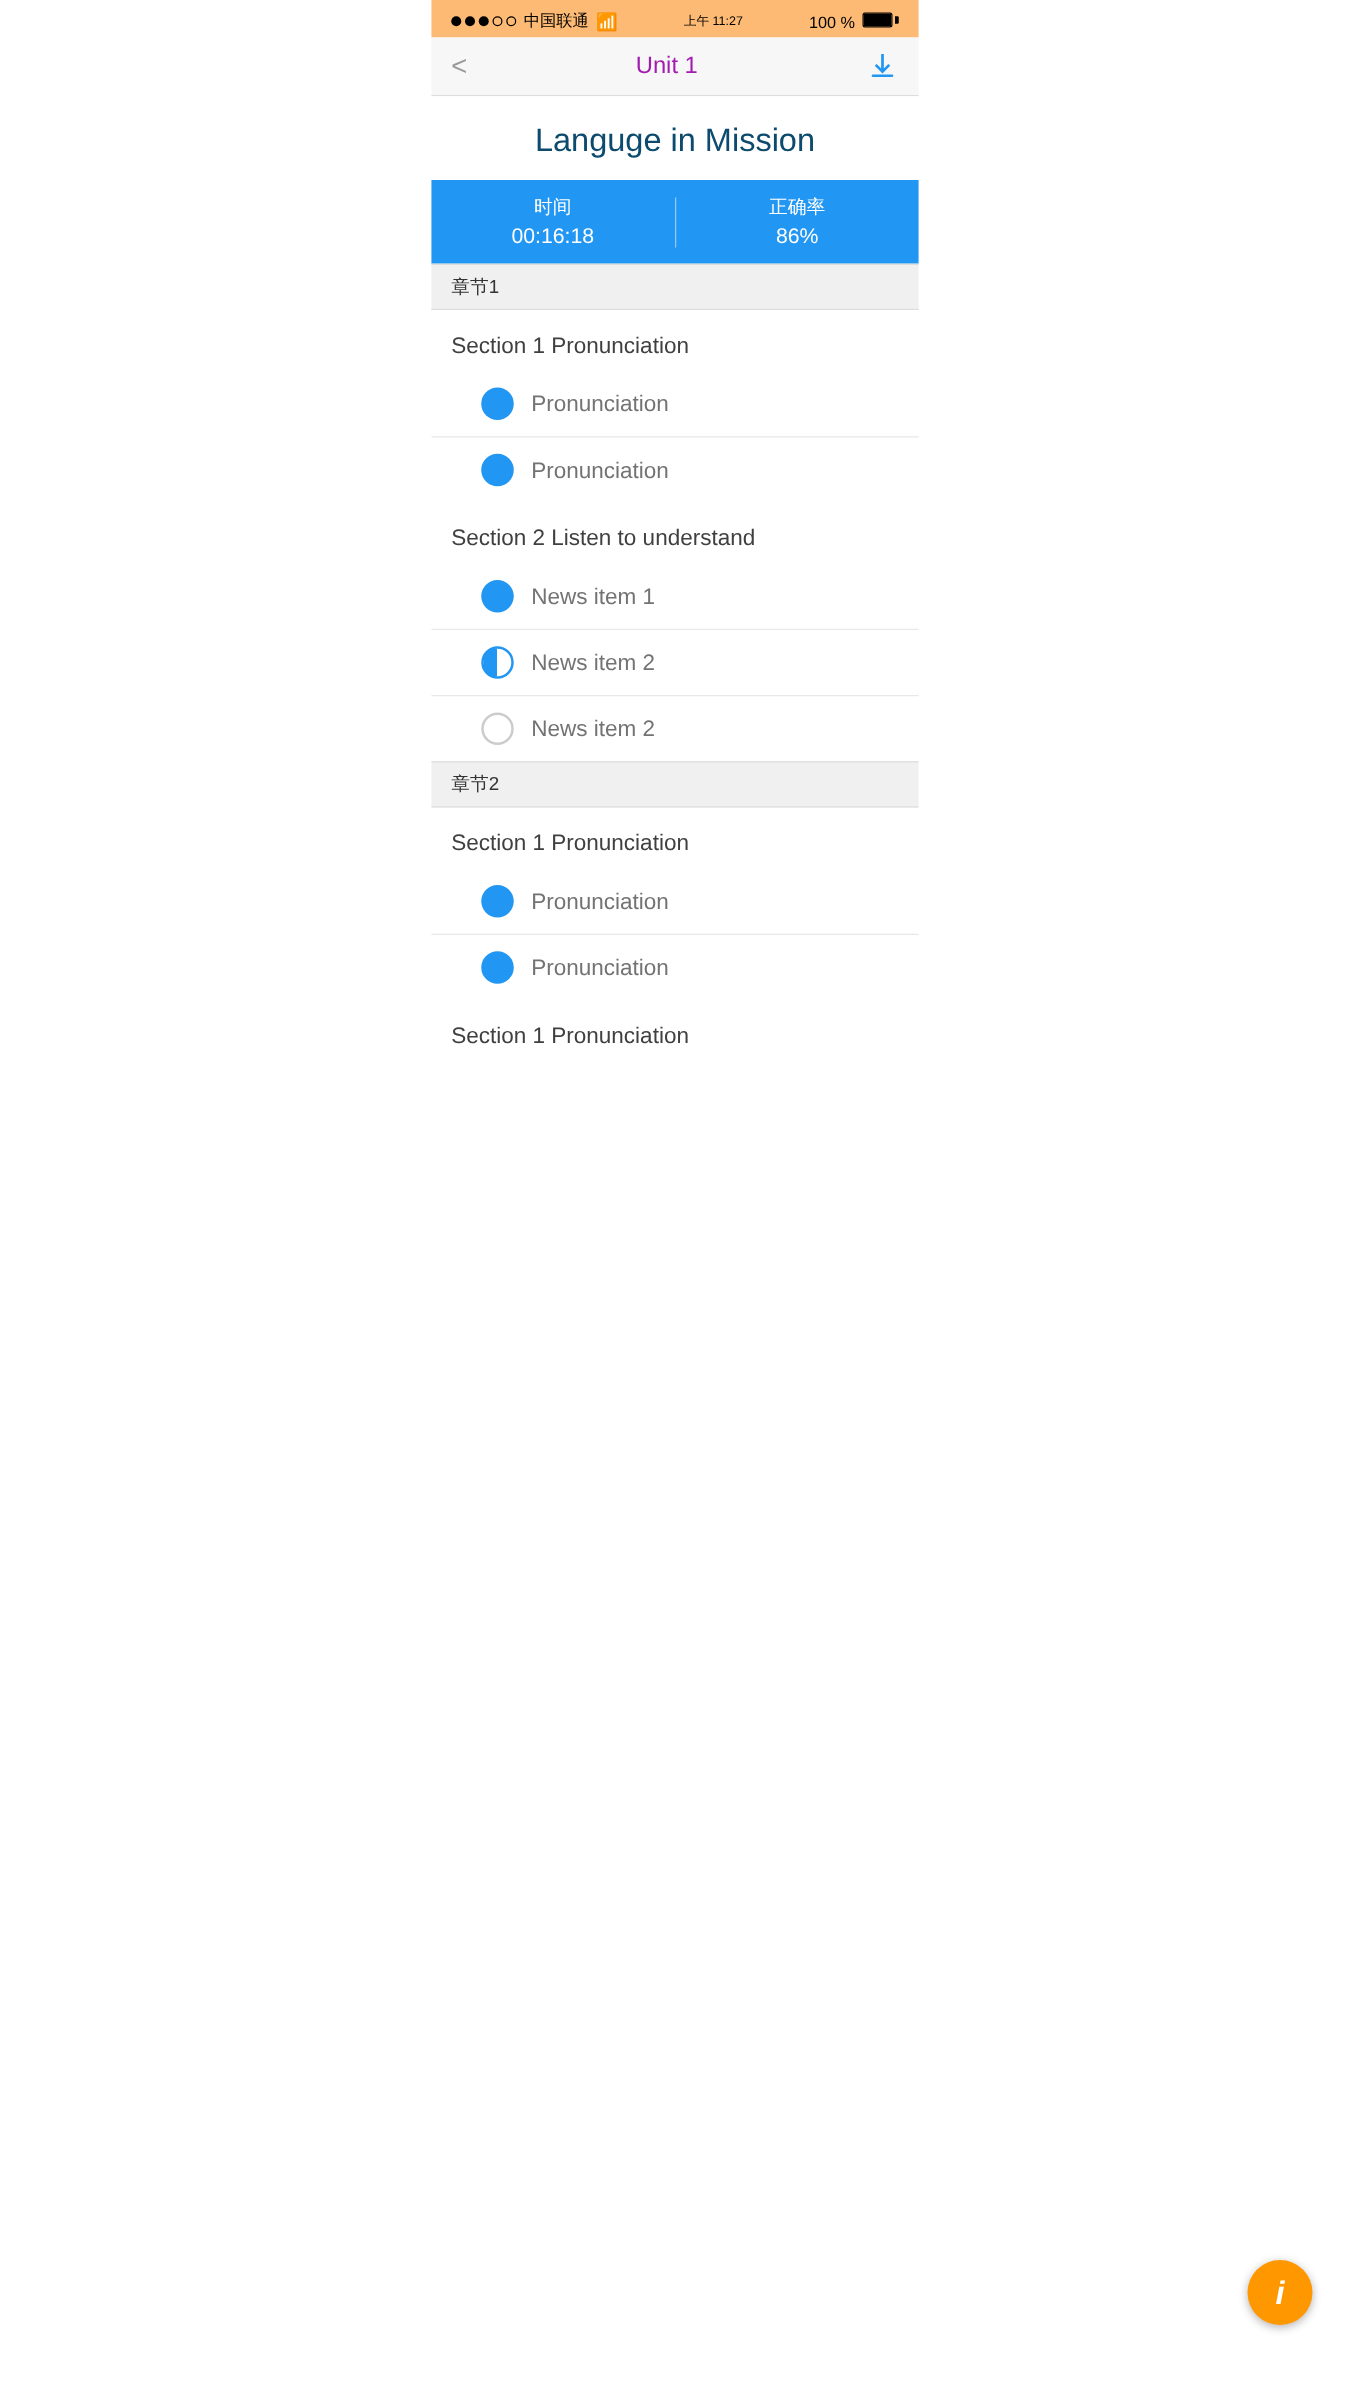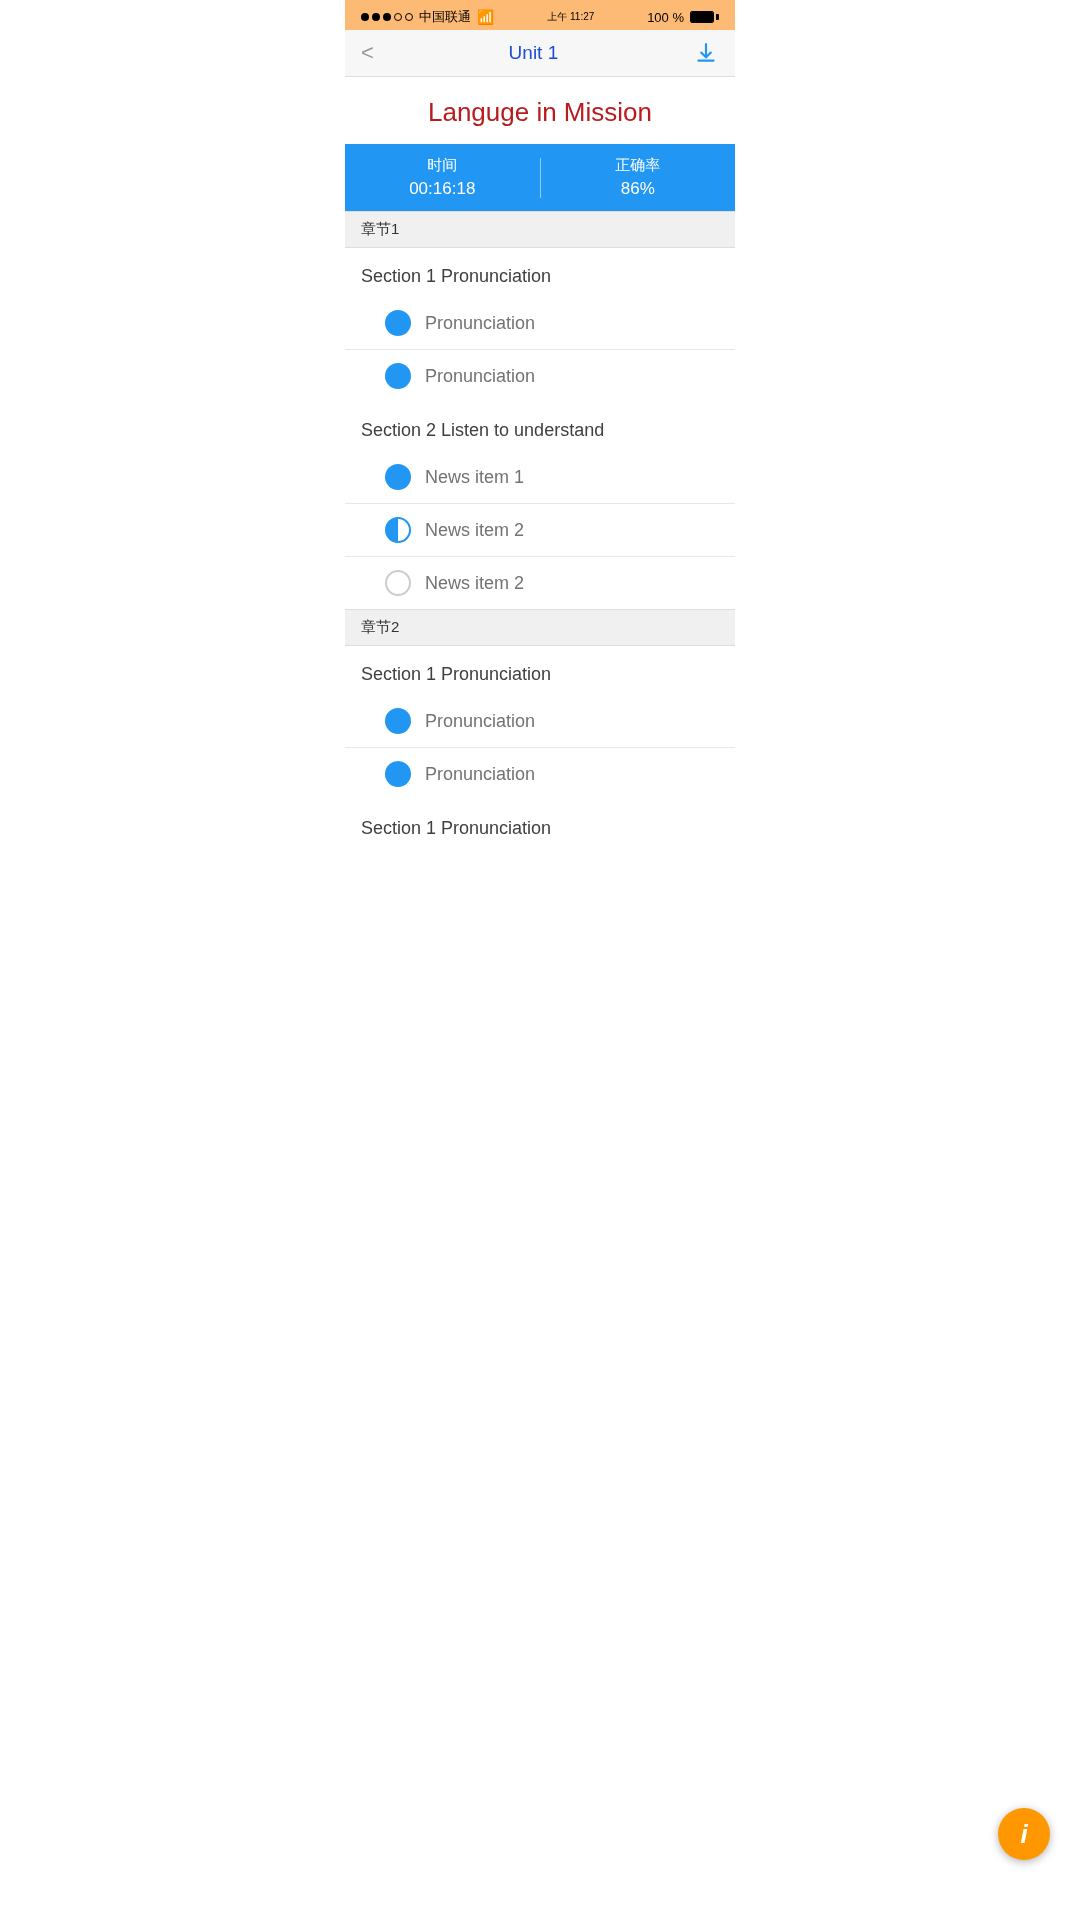--- a/index.html
+++ b/index.html
@@ -48,21 +48,21 @@
     }
     .carrier-text {
       font-size: 13px;
     }
     .status-center {
       font-size: 10px;
       font-weight: 400;
     }
     .status-right {
       display: flex;
-      align-items: center;
+      align-items: flex-start;
       gap: 6px;
       font-size: 13px;
     }
     .battery {
       display: flex;
       align-items: center;
       gap: 2px;
     }
     .battery-body {
       width: 24px;
@@ -97,42 +97,42 @@
     .nav-back {
       color: #999;
       font-size: 22px;
       cursor: pointer;
       display: flex;
       align-items: center;
     }
     .nav-title {
       font-size: 19px;
       font-weight: 400;
-      color: #1d4ed8;
+      color: #a21caf;
     }
     .nav-download {
       color: #2196F3;
       font-size: 20px;
       cursor: pointer;
       display: flex;
       align-items: center;
     }
     
     .download-icon {
       width: 26px;
       height: 26px;
     }
 
     
     .page-title {
       text-align: center;
       padding: 20px 16px 16px;
       font-size: 26px;
       font-weight: 400;
-      color: #b91c1c;
+      color: #0c4a6e;
       background: #fff;
     }
 
     
     .stats-bar {
       display: flex;
       align-items: center;
       background: #2196F3;
       color: #fff;
       padding: 12px 0;

